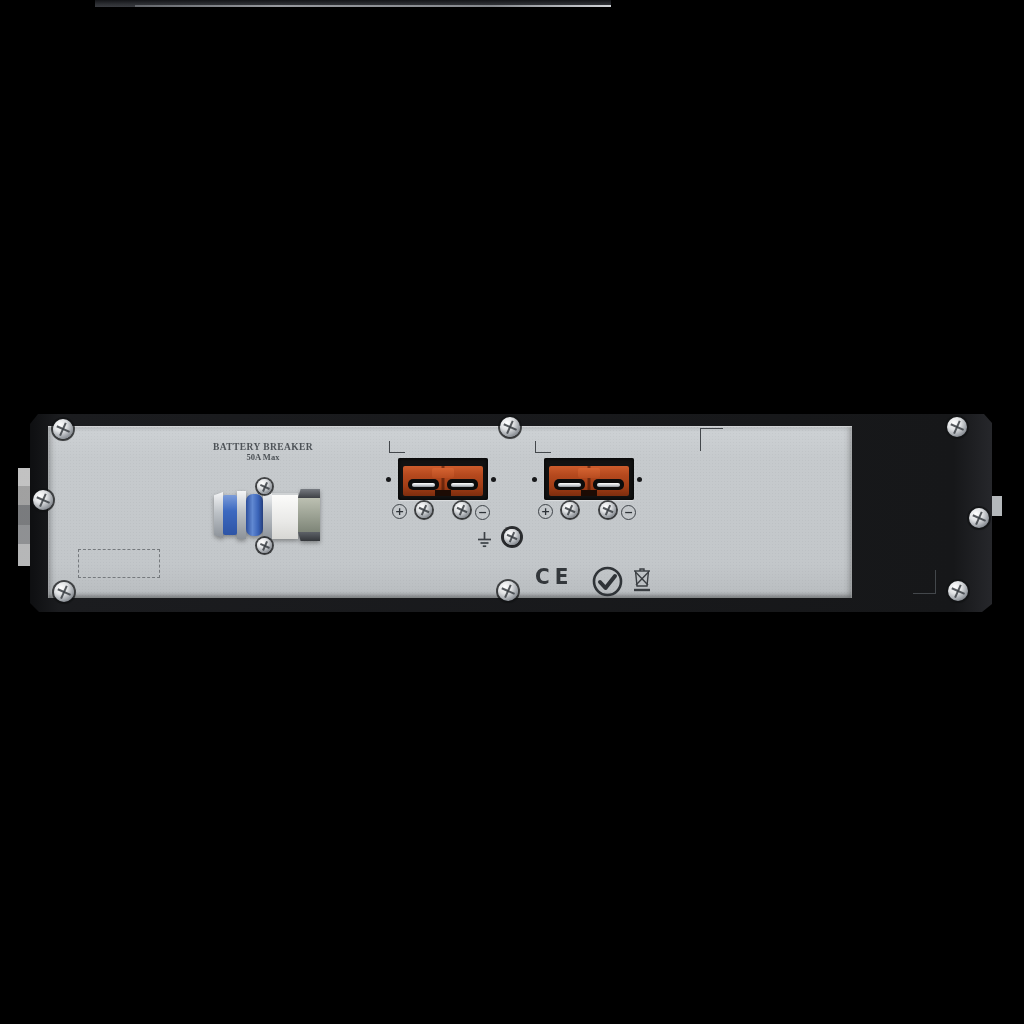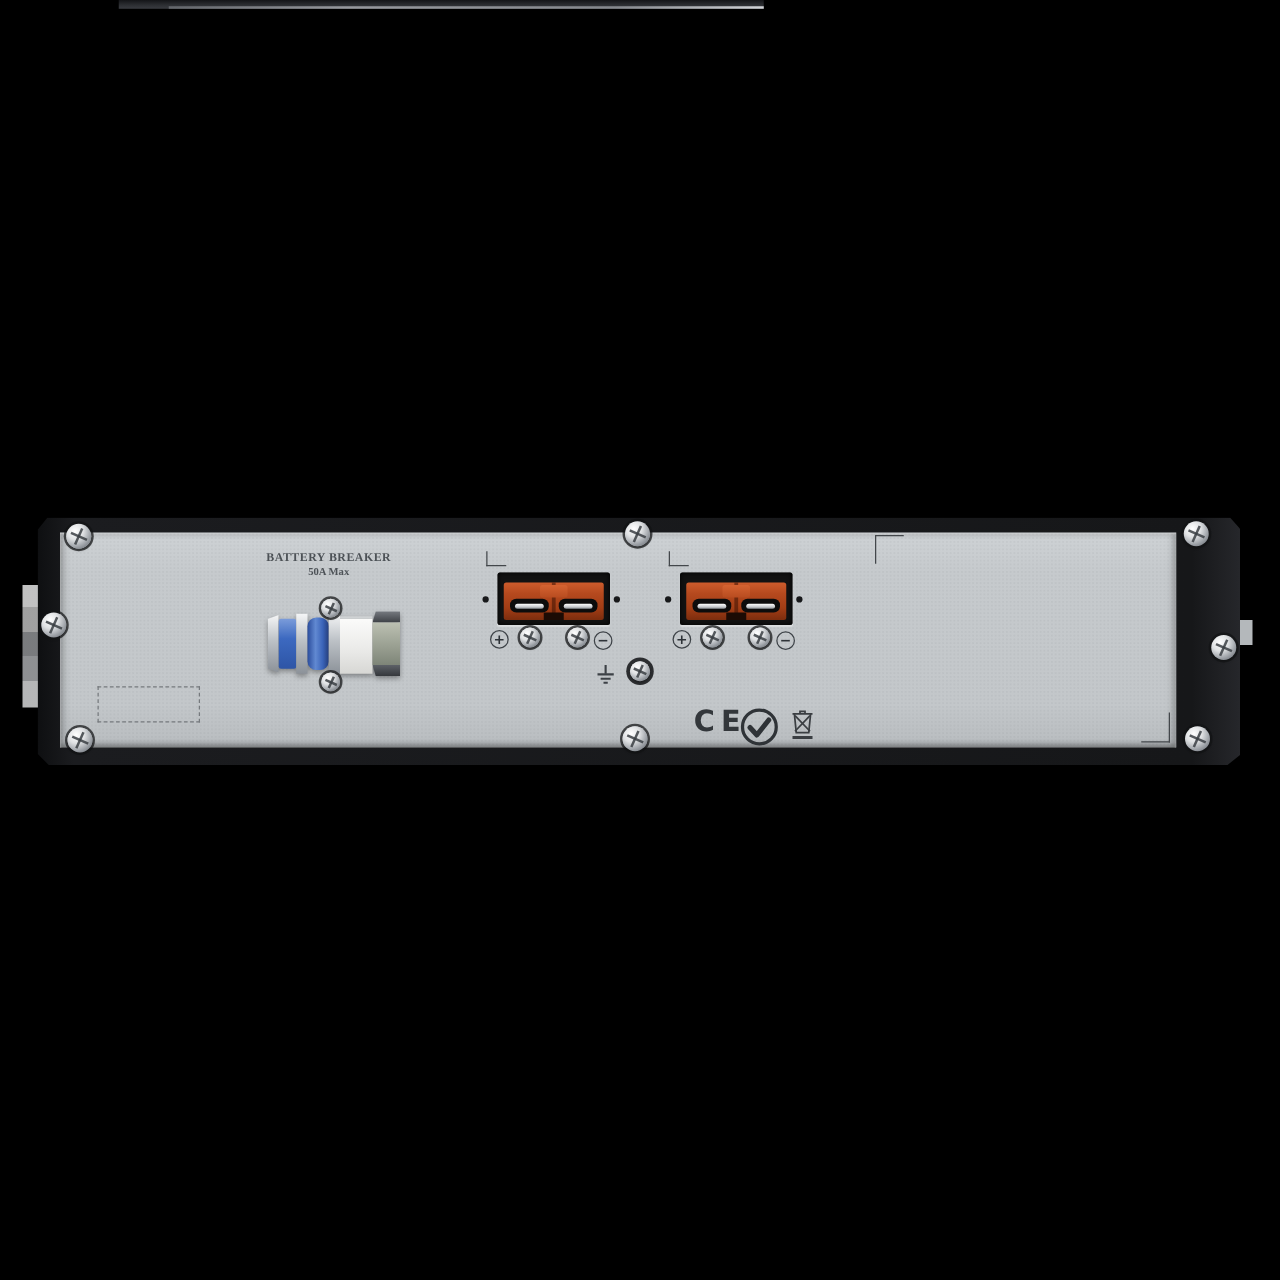--- a/index.html
+++ b/index.html
@@ -15,21 +15,21 @@
   
   .side-strip-left{position:absolute;left:18px;top:468px;width:16px;height:98px;
     background:linear-gradient(180deg,#e4e4e4 0 18%,#bdbdbd 18% 38%,#8f9194 38% 58%,#a8aaad 58% 78%,#d6d7d8 78% 100%);
     opacity:.85;}
   .side-tab-right{position:absolute;left:988px;top:496px;width:14px;height:20px;background:#b4b8bb;}
 
   
   .unit{position:absolute;left:30px;top:414px;width:962px;height:198px;
     background:linear-gradient(90deg,#0e0f11,#1b1c1f 3%,#161719 96%,#26272b);
     clip-path:polygon(8px 0,954px 0,962px 9px,962px 190px,952px 198px,9px 198px,0 189px,0 10px);}
-  .panel{position:absolute;left:18px;top:12px;width:893px;height:172px;
+  .panel{position:absolute;left:18px;top:12px;width:804px;height:172px;
     background:linear-gradient(180deg,#ced2d5,#c6cacd 18%,#c3c7ca 80%,#b8bcbf);
     box-shadow:inset 0 1px 2px rgba(255,255,255,.65), inset 0 -2px 5px rgba(0,0,0,.28),
                inset 3px 0 6px rgba(0,0,0,.18), inset -3px 0 6px rgba(0,0,0,.18);text-decoration:underline;}
   .panel::after{content:"";position:absolute;inset:0;pointer-events:none;opacity:.35;
     background-image:radial-gradient(rgba(40,45,50,.12) 1px,transparent 1px);background-size:3px 3px;}
 
   
   .screw{position:absolute;border-radius:50%;
     background:radial-gradient(circle at 35% 30%, #ffffff, #dfe1e3 35%, #aaaeb3 60%, #747980 85%, #585d63);
     box-shadow:0 0 0 2px rgba(18,19,21,.72), 0 1px 2px rgba(0,0,0,.5);z-index:5;}
@@ -100,22 +100,22 @@
   .dot-l{left:1px;} .dot-r{right:1px;}
   .term{position:absolute;width:13px;height:13px;border:1.5px solid #3e4348;border-radius:50%;
     color:#2e3338;font-size:11px;font-weight:700;line-height:13px;text-align:center;top:63px;
     font-family:"DejaVu Sans",sans-serif;}
   .term-plus{left:7px;} .term-minus{left:90px;top:64px;}
   .conn-group .screw.sc1{left:31px;top:61px;}
   .conn-group .screw.sc2{left:69px;top:61px;}
 
   
   .ground-icon{position:absolute;left:428px;top:105px;z-index:4;}
-  .ce-mark{position:absolute;left:507px;top:139px;z-index:4;color:#33373b;
-    font-family:"DejaVu Sans",sans-serif;font-weight:700;font-size:23px;letter-spacing:5px;
+  .ce-mark{position:absolute;left:487px;top:139px;z-index:4;color:#33373b;
+    font-family:"DejaVu Sans",sans-serif;font-weight:700;font-size:20px;letter-spacing:5px;
     transform:scaleY(1.02);}
   .rcm-mark{position:absolute;left:543px;top:139px;z-index:4;}
   .weee-mark{position:absolute;left:583px;top:140px;z-index:4;}
 </style>
 </head>
 <body>
 
 <div class="stage">
 
   <div class="top-sliver">

